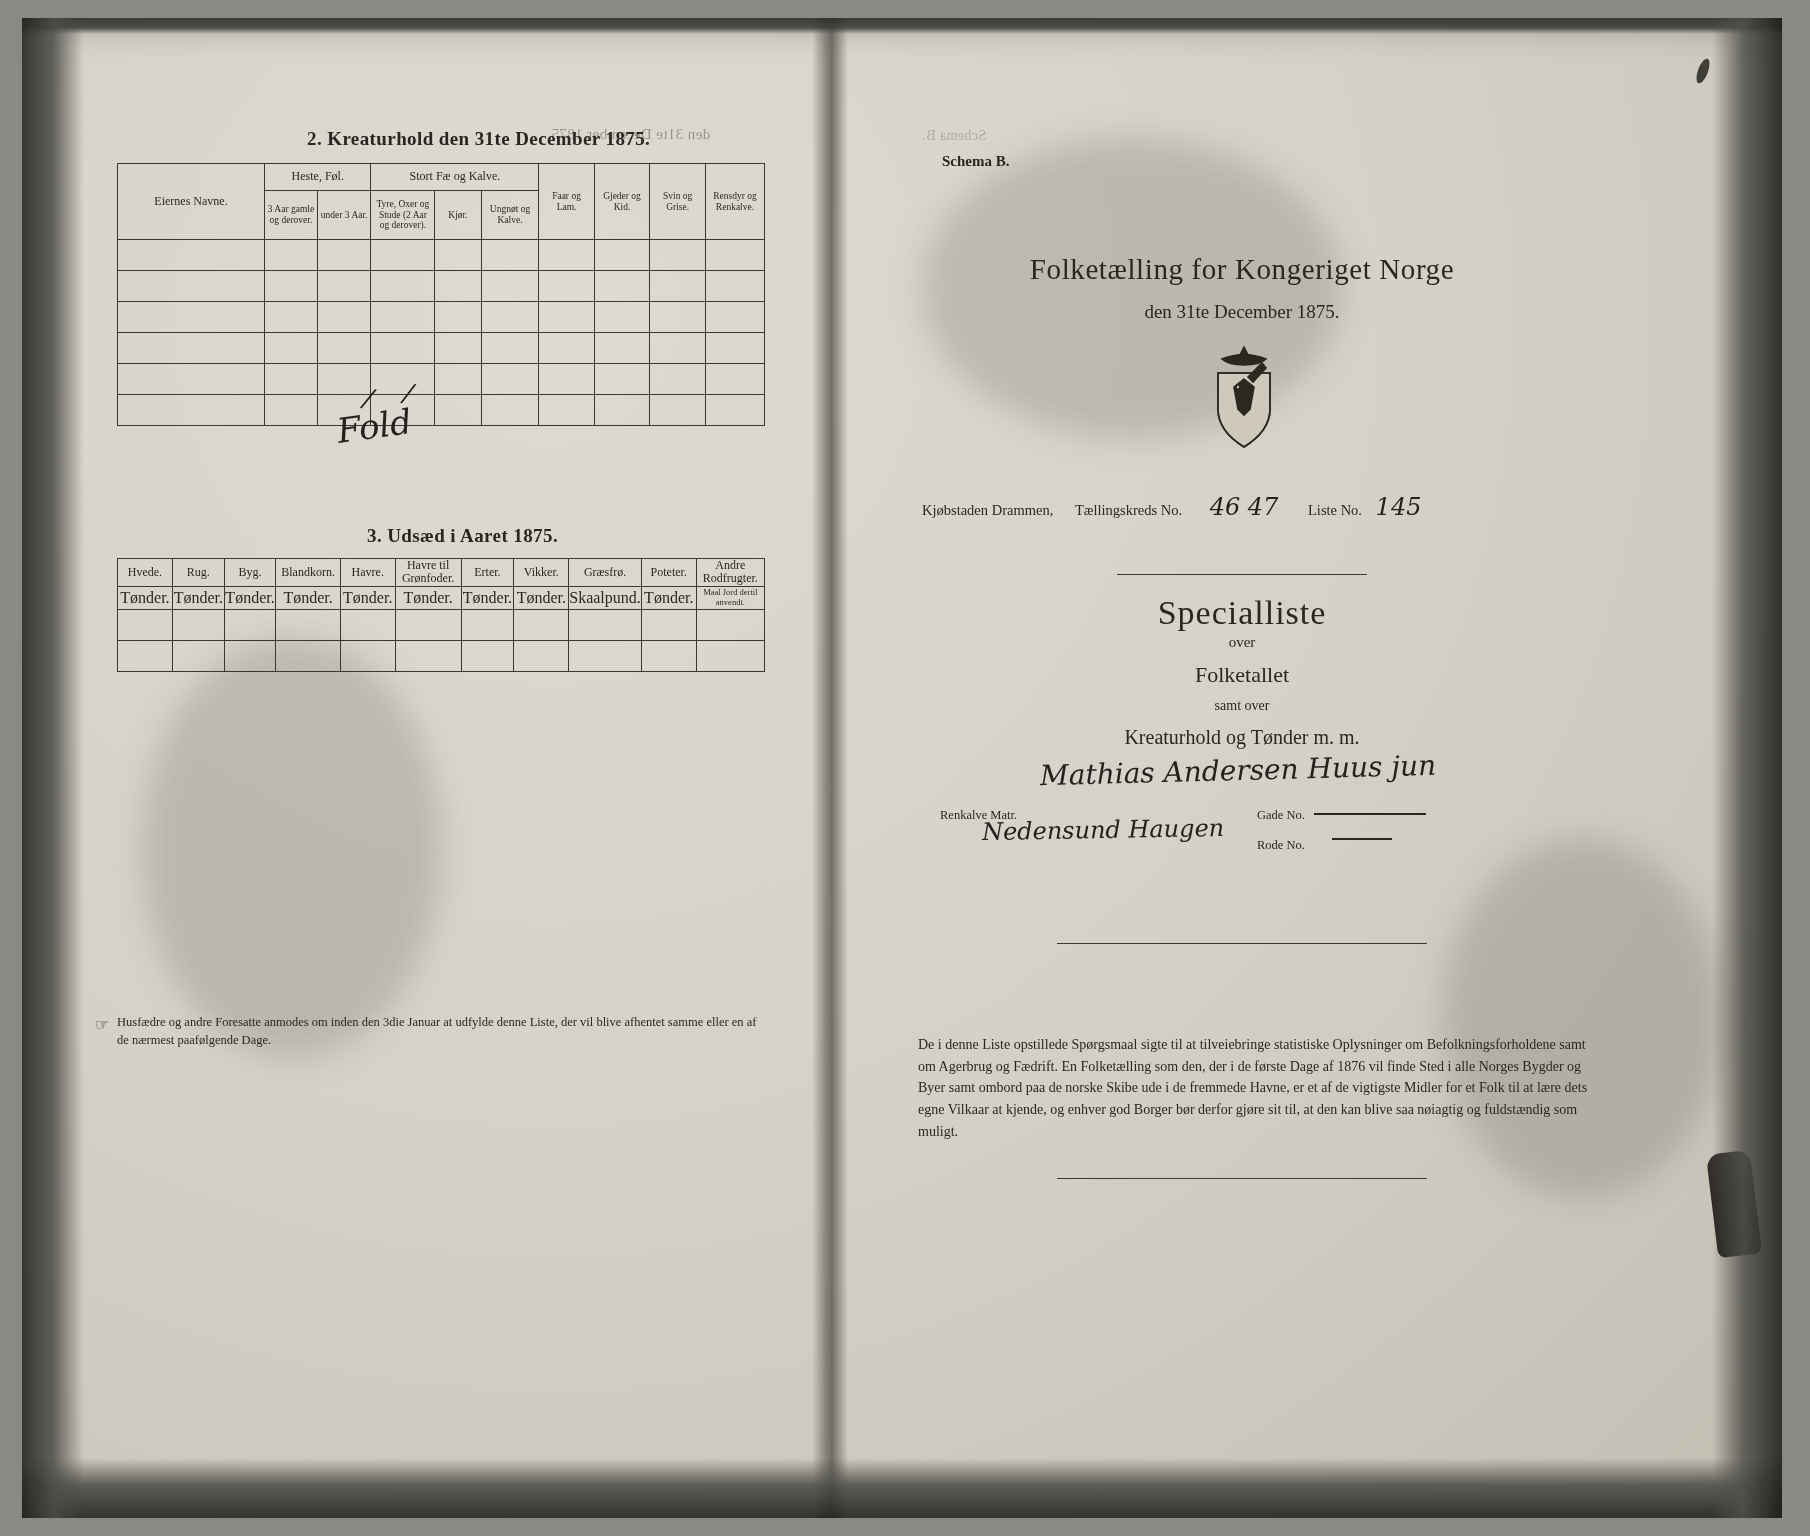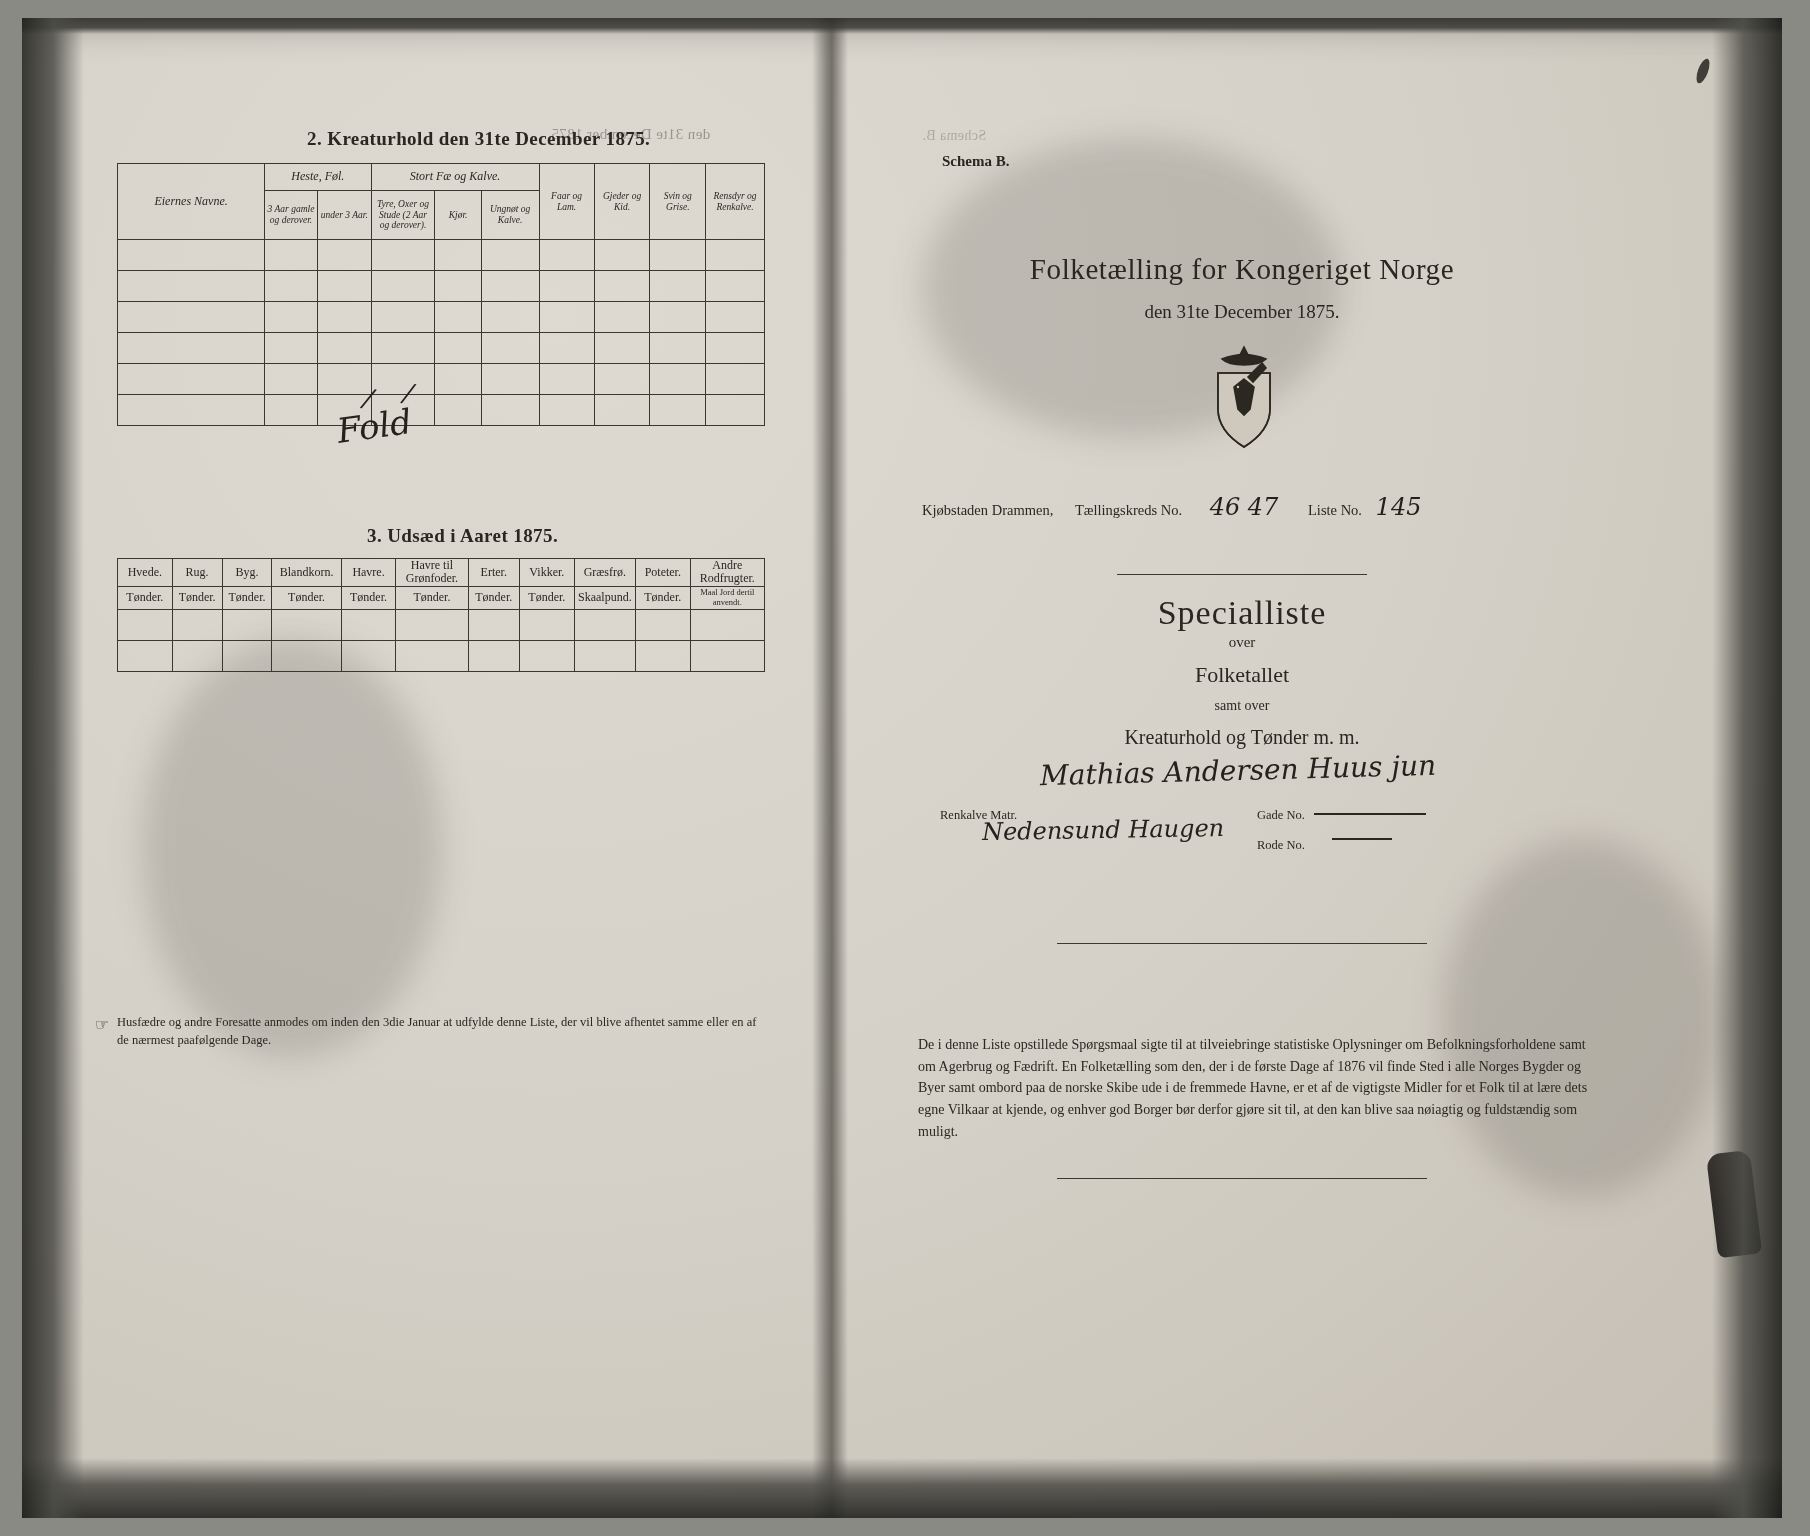--- a/index.html
+++ b/index.html
@@ -83,29 +83,29 @@
   }
   table.grid td, table.grid th {
     border: 1px solid #3a3731;
     padding: 0;
     text-align: center;
     vertical-align: middle;
     font-weight: normal;
     line-height: 1.12;
   }
   #livestock-table { left: 35px; top: 125px; width: 648px; }
-  #livestock-table th { font-size: 10.5px; font-style: italic; }
+  #livestock-table th { font-size: 10.5px; }
   #livestock-table .hdr-main { height: 26px; font-size: 12px; }
   #livestock-table .hdr-sub  { height: 48px; font-size: 9.5px; padding: 0 2px; }
   #livestock-table .owner    { font-size: 12px; }
   #livestock-table td.body   { height: 30px; }
 
   #seed-table { left: 35px; top: 520px; width: 648px; }
   #seed-table .sh1 { height: 26px; font-size: 12px; }
-  #seed-table .sh2 { height: 22px; font-size: 12px; }
+  #seed-table .sh2 { height: 22px; font-size: 16px; }
   #seed-table td.body { height: 30px; }
 
   .note {
     position: absolute;
     left: 35px; top: 975px;
     width: 640px;
     font-size: 12.5px;
     line-height: 1.45;
   }
   .note .hand {

